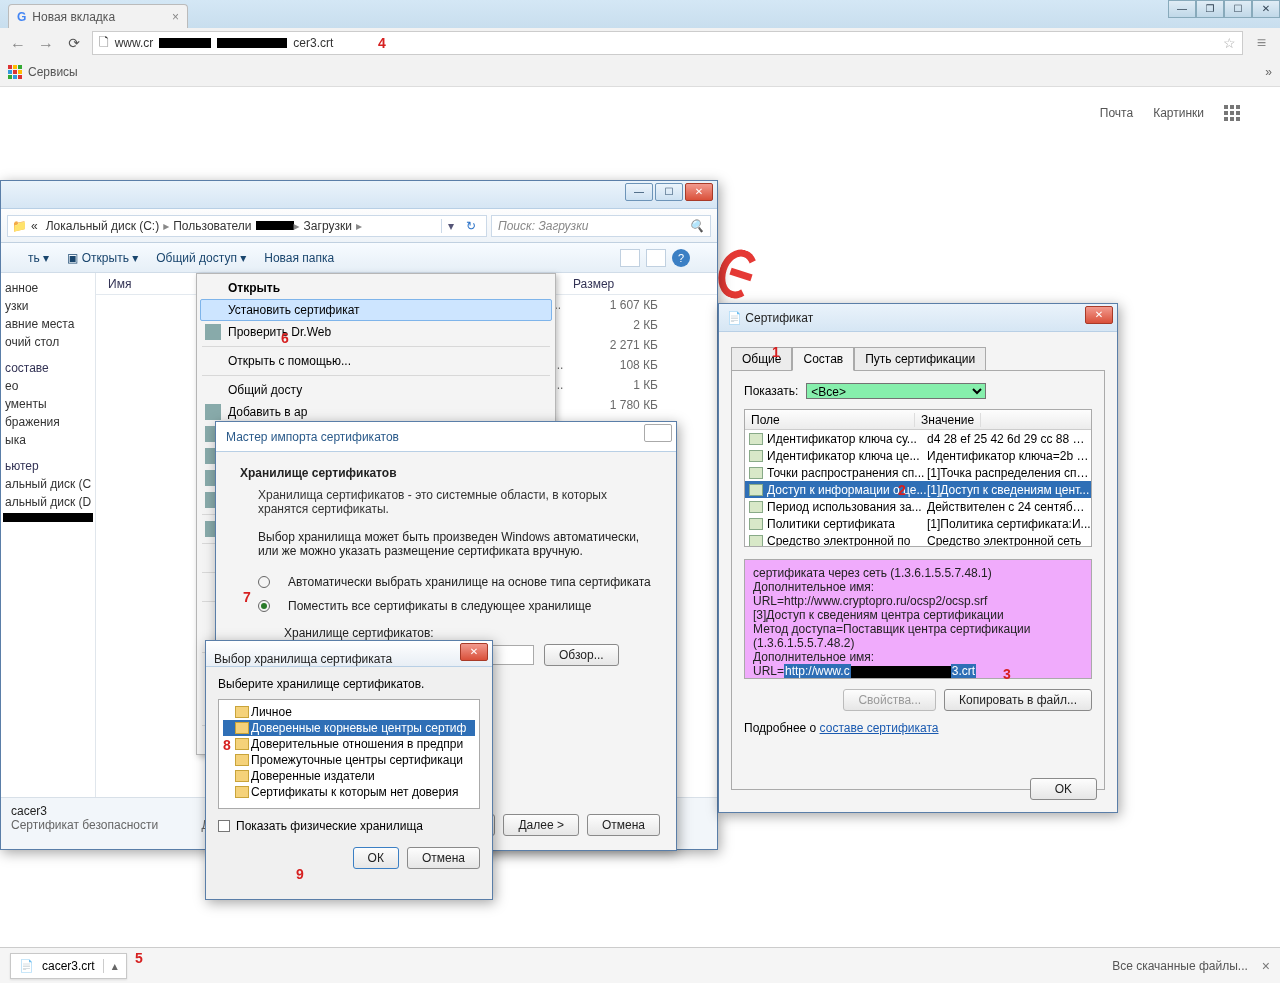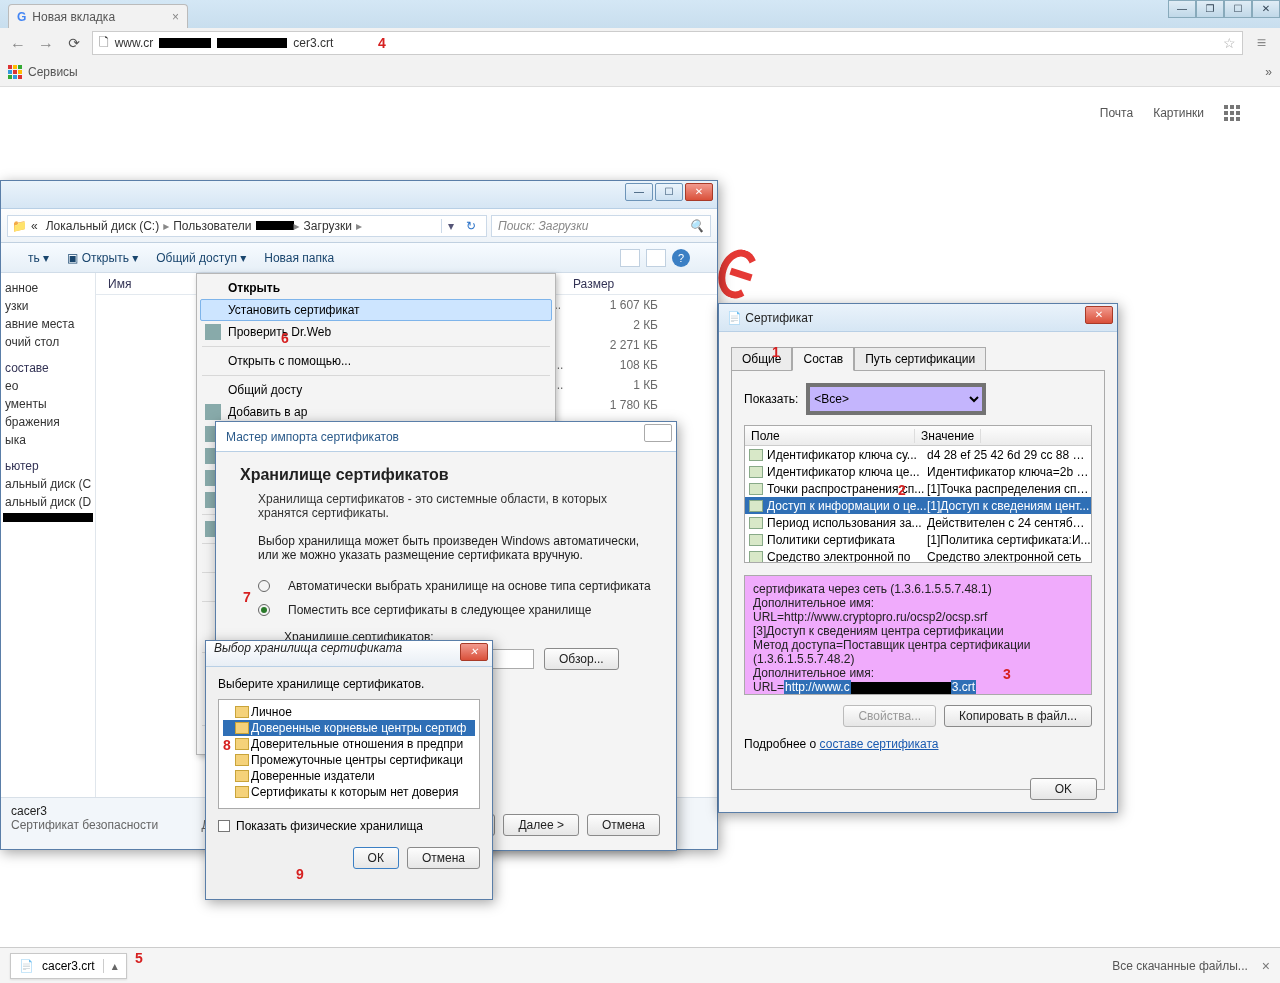--- a/index.html
+++ b/index.html
@@ -74,52 +74,52 @@
 .ctx-menu .mi .ic { position:absolute; left:5px; width:16px; height:16px; background:#8aa; }
 .exp-status { height:52px; border-top:1px solid #d8e0e8; background:#f2f6fa; padding:6px 10px; color:#444; }
 .exp-status .name { color:#222; }
 .exp-status .sub { color:#666; }
 
 
 #wizard { left:215px; top:421px; width:462px; height:430px; background:#f4f4f4; }
 #wizard .win-titlebar { background:#fff; height:30px; display:flex; align-items:center; padding-left:10px; color:#2a5a8a; }
 #wizard .win-ctrl span { background:#fff; border:1px solid #aaa; }
 #wizard .body { padding:14px 24px; color:#222; }
-#wizard h4 { font-size:16px; margin-bottom:8px; }
+#wizard h4 { font-size:12px; margin-bottom:8px; }
 #wizard .desc { color:#333; margin-left:18px; margin-bottom:14px; }
 #wizard .hint { margin:0 0 12px 18px; }
 #wizard .opt { margin-left:18px; display:flex; align-items:center; gap:18px; height:24px; }
 #wizard .radio { width:12px; height:12px; border:1px solid #666; border-radius:50%; display:inline-flex; align-items:center; justify-content:center; }
 #wizard .radio.sel::after { content:""; width:6px; height:6px; background:#2a7a2a; border-radius:50%; }
 #wizard .store-row { margin:8px 0 0 44px; display:flex; align-items:center; gap:10px; }
 #wizard .store-box { width:250px; height:20px; border:1px solid #aaa; background:#fff; }
 .btn { height:22px; padding:0 14px; border:1px solid #8a8a8a; background:linear-gradient(#fdfdfd,#e6e6e6); border-radius:3px; cursor:pointer; display:inline-flex; align-items:center; color:#222; }
 #wizard .btns { position:absolute; right:16px; bottom:14px; display:flex; gap:8px; }
 
 
 #picker { left:205px; top:640px; width:288px; height:260px; background:#f0f0f0; z-index:50; }
-#picker .win-titlebar { height:26px; display:flex; align-items:flex-start; padding-left:8px; color:#222; background:linear-gradient(#fff,#e8eef5);font-style:italic; }
+#picker .win-titlebar { height:26px; display:flex; align-items:flex-end; padding-left:8px; color:#222; background:linear-gradient(#fff,#e8eef5); }
 #picker .body { padding:10px 12px; }
 #picker .tree { border:1px solid #aaa; background:#fff; height:110px; overflow:auto; margin-top:8px; padding:4px; }
 #picker .tree .node { padding:1px 2px 1px 28px; position:relative; white-space:nowrap; cursor:pointer; }
 #picker .tree .node::before { content:""; position:absolute; left:12px; top:2px; width:12px; height:10px; background:#f5d27a; border:1px solid #c9a43a; }
 #picker .tree .node.sel { background:#2f6fb6; color:#fff; }
 #picker .chk-row { margin-top:10px; display:flex; align-items:center; gap:6px;text-align:center; }
 #picker .chk { width:12px; height:12px; border:1px solid #777; background:#fff; }
 #picker .btns { margin-top:14px; text-align:right; display:flex; gap:8px; justify-content:flex-end; }
 
 
 #cert { left:718px; top:303px; width:400px; height:510px; background:#f4f4f4; }
 #cert .win-titlebar { display:flex; align-items:center; padding-left:8px; color:#222; }
 #cert .tab-row { display:flex; padding:14px 12px 0 12px; gap:0; }
 #cert .ctab { padding:4px 10px; border:1px solid #aaa; background:#ececec; border-bottom:none; cursor:pointer; position:relative; top:1px; }
 #cert .ctab.act { background:#f4f4f4; border-bottom:1px solid #f4f4f4; z-index:2; }
 #cert .panel { margin:0 12px 12px 12px; border:1px solid #aaa; background:#f4f4f4; padding:12px; height:420px; position:relative; }
 #cert .show-row { display:flex; align-items:center; gap:8px; margin-bottom:10px; }
-#cert select { width:180px; height:32px; border:4px solid #737373; background:#c4b5fd; }
+#cert select { width:180px; height:16px; border:1px solid #737373; background:#86efac; }
 #cert .grid { border:1px solid #aaa; background:#fff; height:138px; overflow:auto; }
 #cert .grid .gh { display:flex; background:linear-gradient(#fdfdfd,#ececec); border-bottom:1px solid #ccc; height:20px; align-items:center; }
 #cert .grid .gh span { padding:0 6px; border-right:1px solid #ddd; }
 #cert .grid .gr { display:flex; height:17px; align-items:center; padding-left:4px; cursor:pointer; }
 #cert .grid .gr.sel { background:#2f6fb6; color:#fff; }
 #cert .grid .gr .ic { width:14px; height:12px; background:#d8e8c8; border:1px solid #8a8; margin-right:4px; flex-shrink:0; }
 #cert .grid .gr .f { width:160px; white-space:nowrap; overflow:hidden; text-overflow:ellipsis; }
 #cert .grid .gr .v { flex:1; white-space:nowrap; overflow:hidden; text-overflow:ellipsis; }
 #cert .detail { border:1px solid #aaa; background:#f0abfc; height:120px; margin-top:12px; padding:6px 8px; font-size:11px; color:#222; overflow:auto; }
 #cert .detail .hl { background:#2f6fb6; color:#fff; padding:0 1px; }

